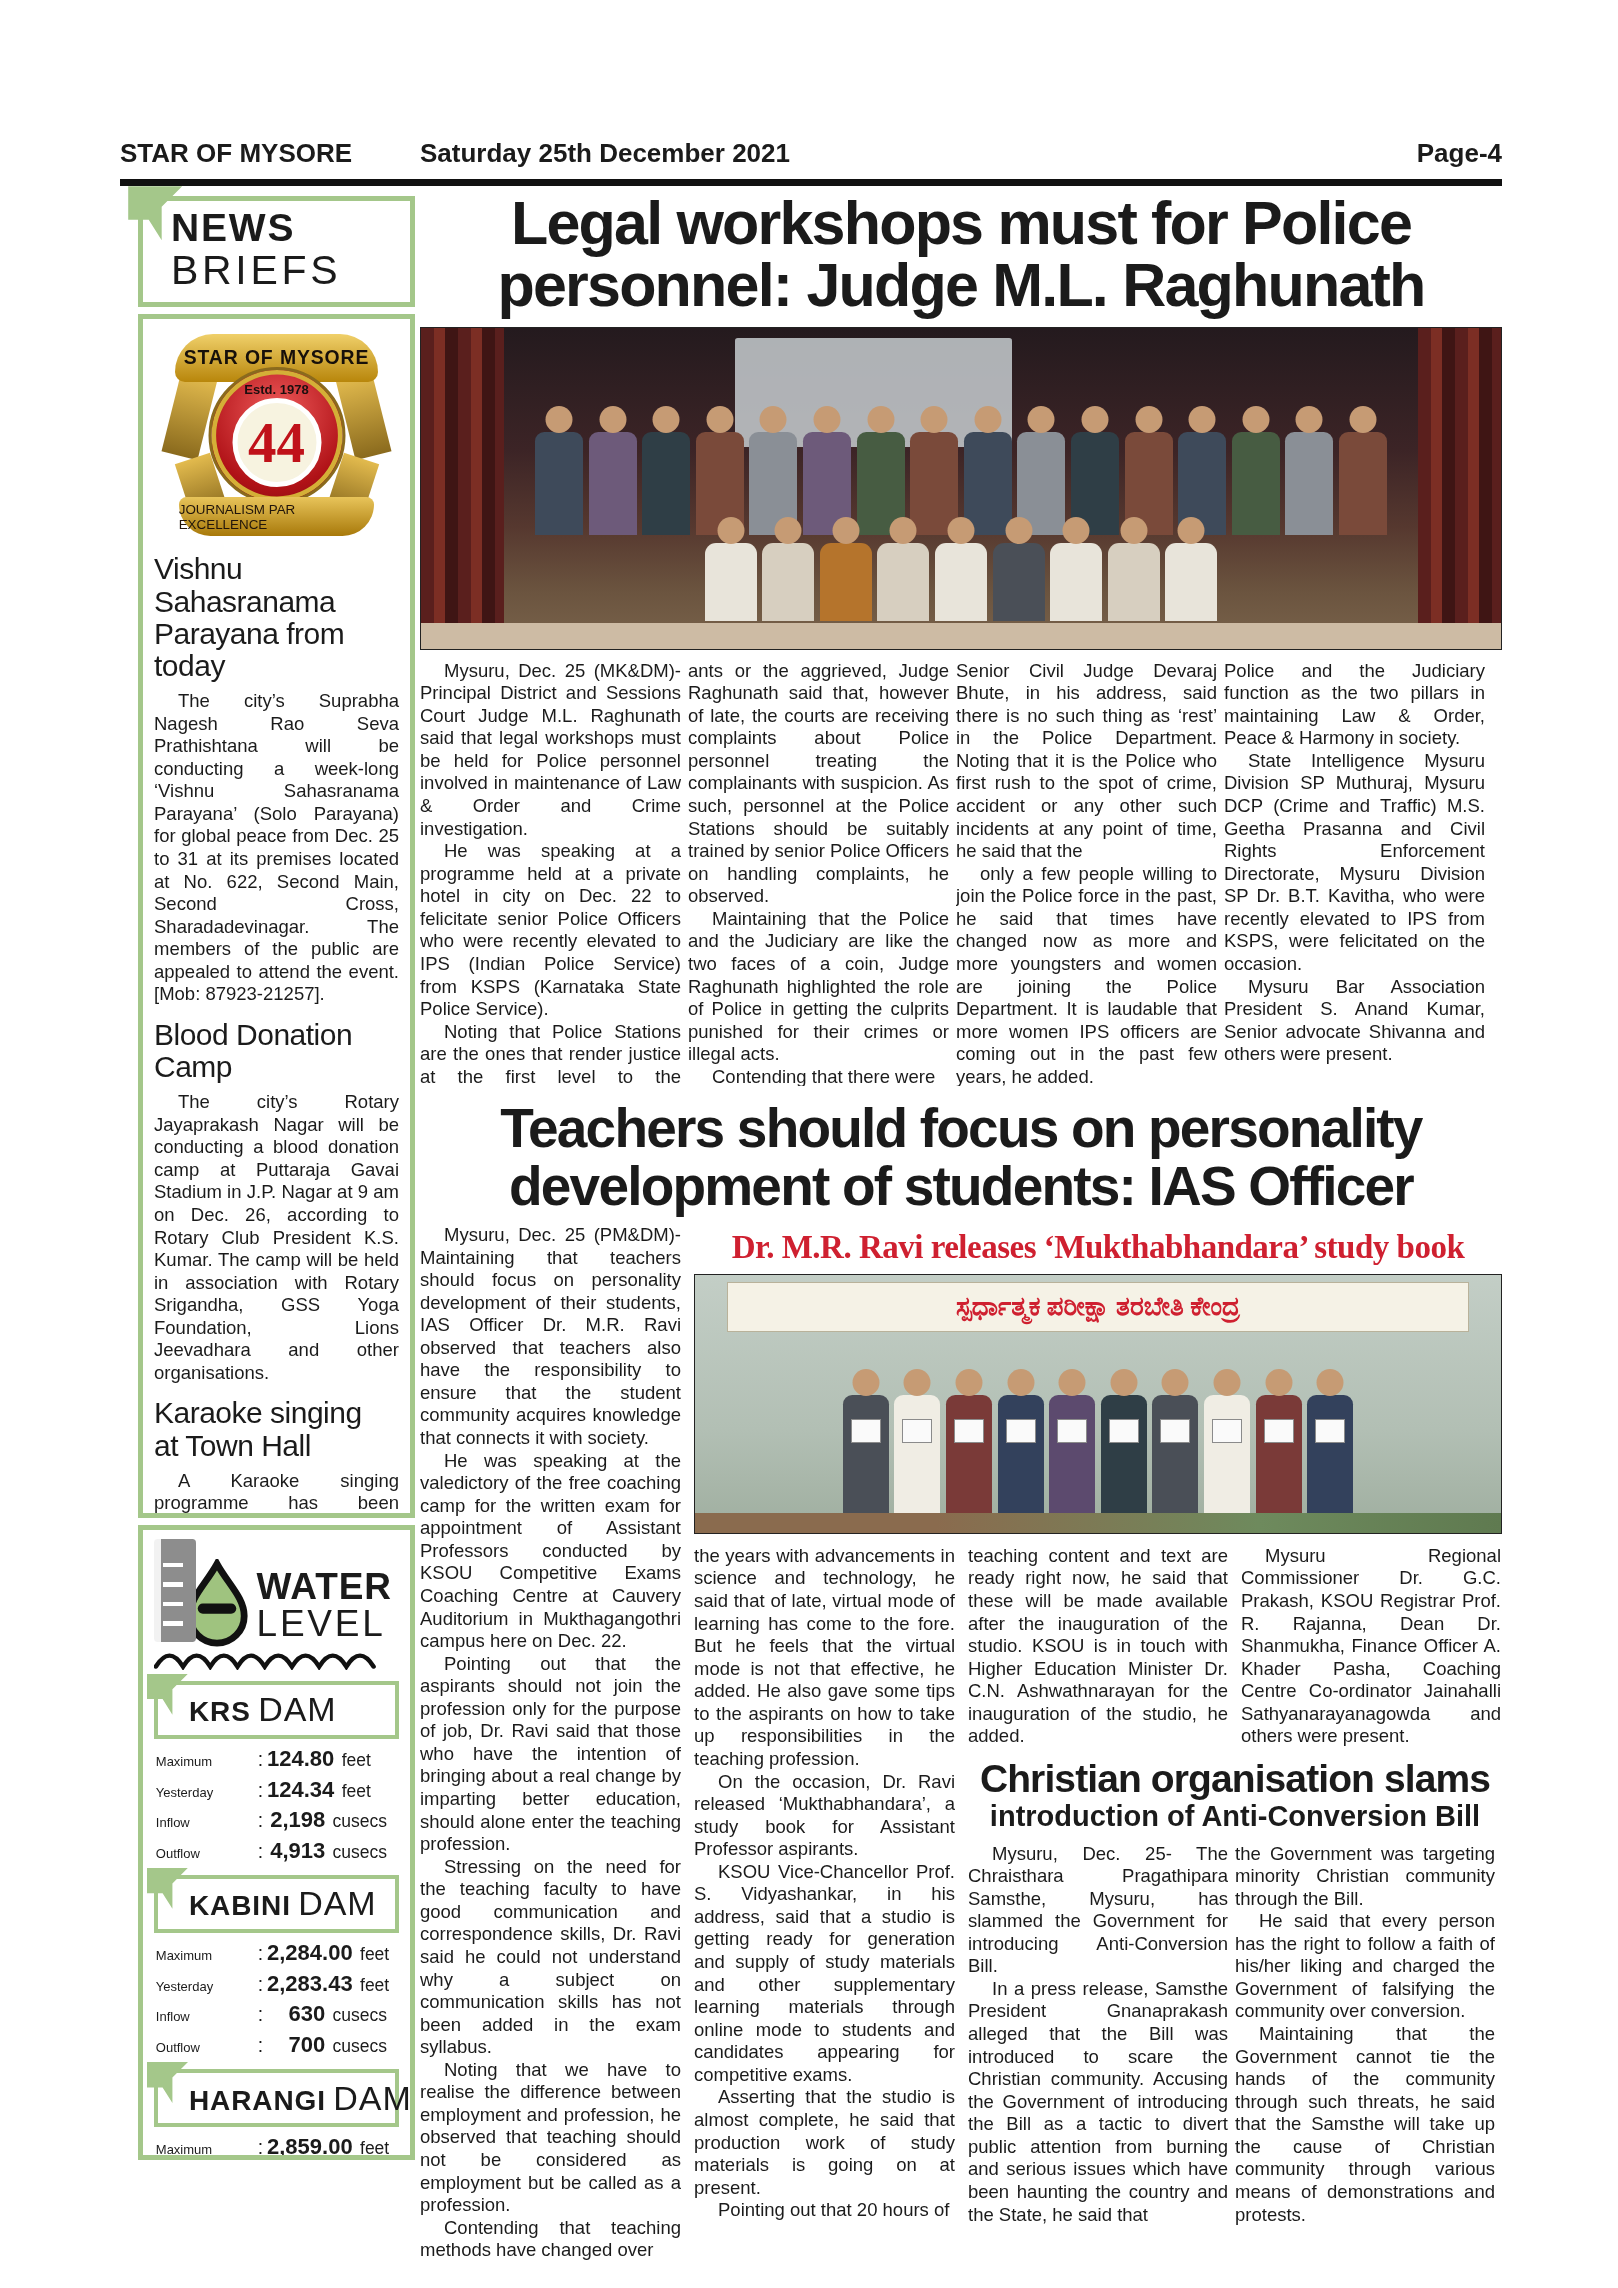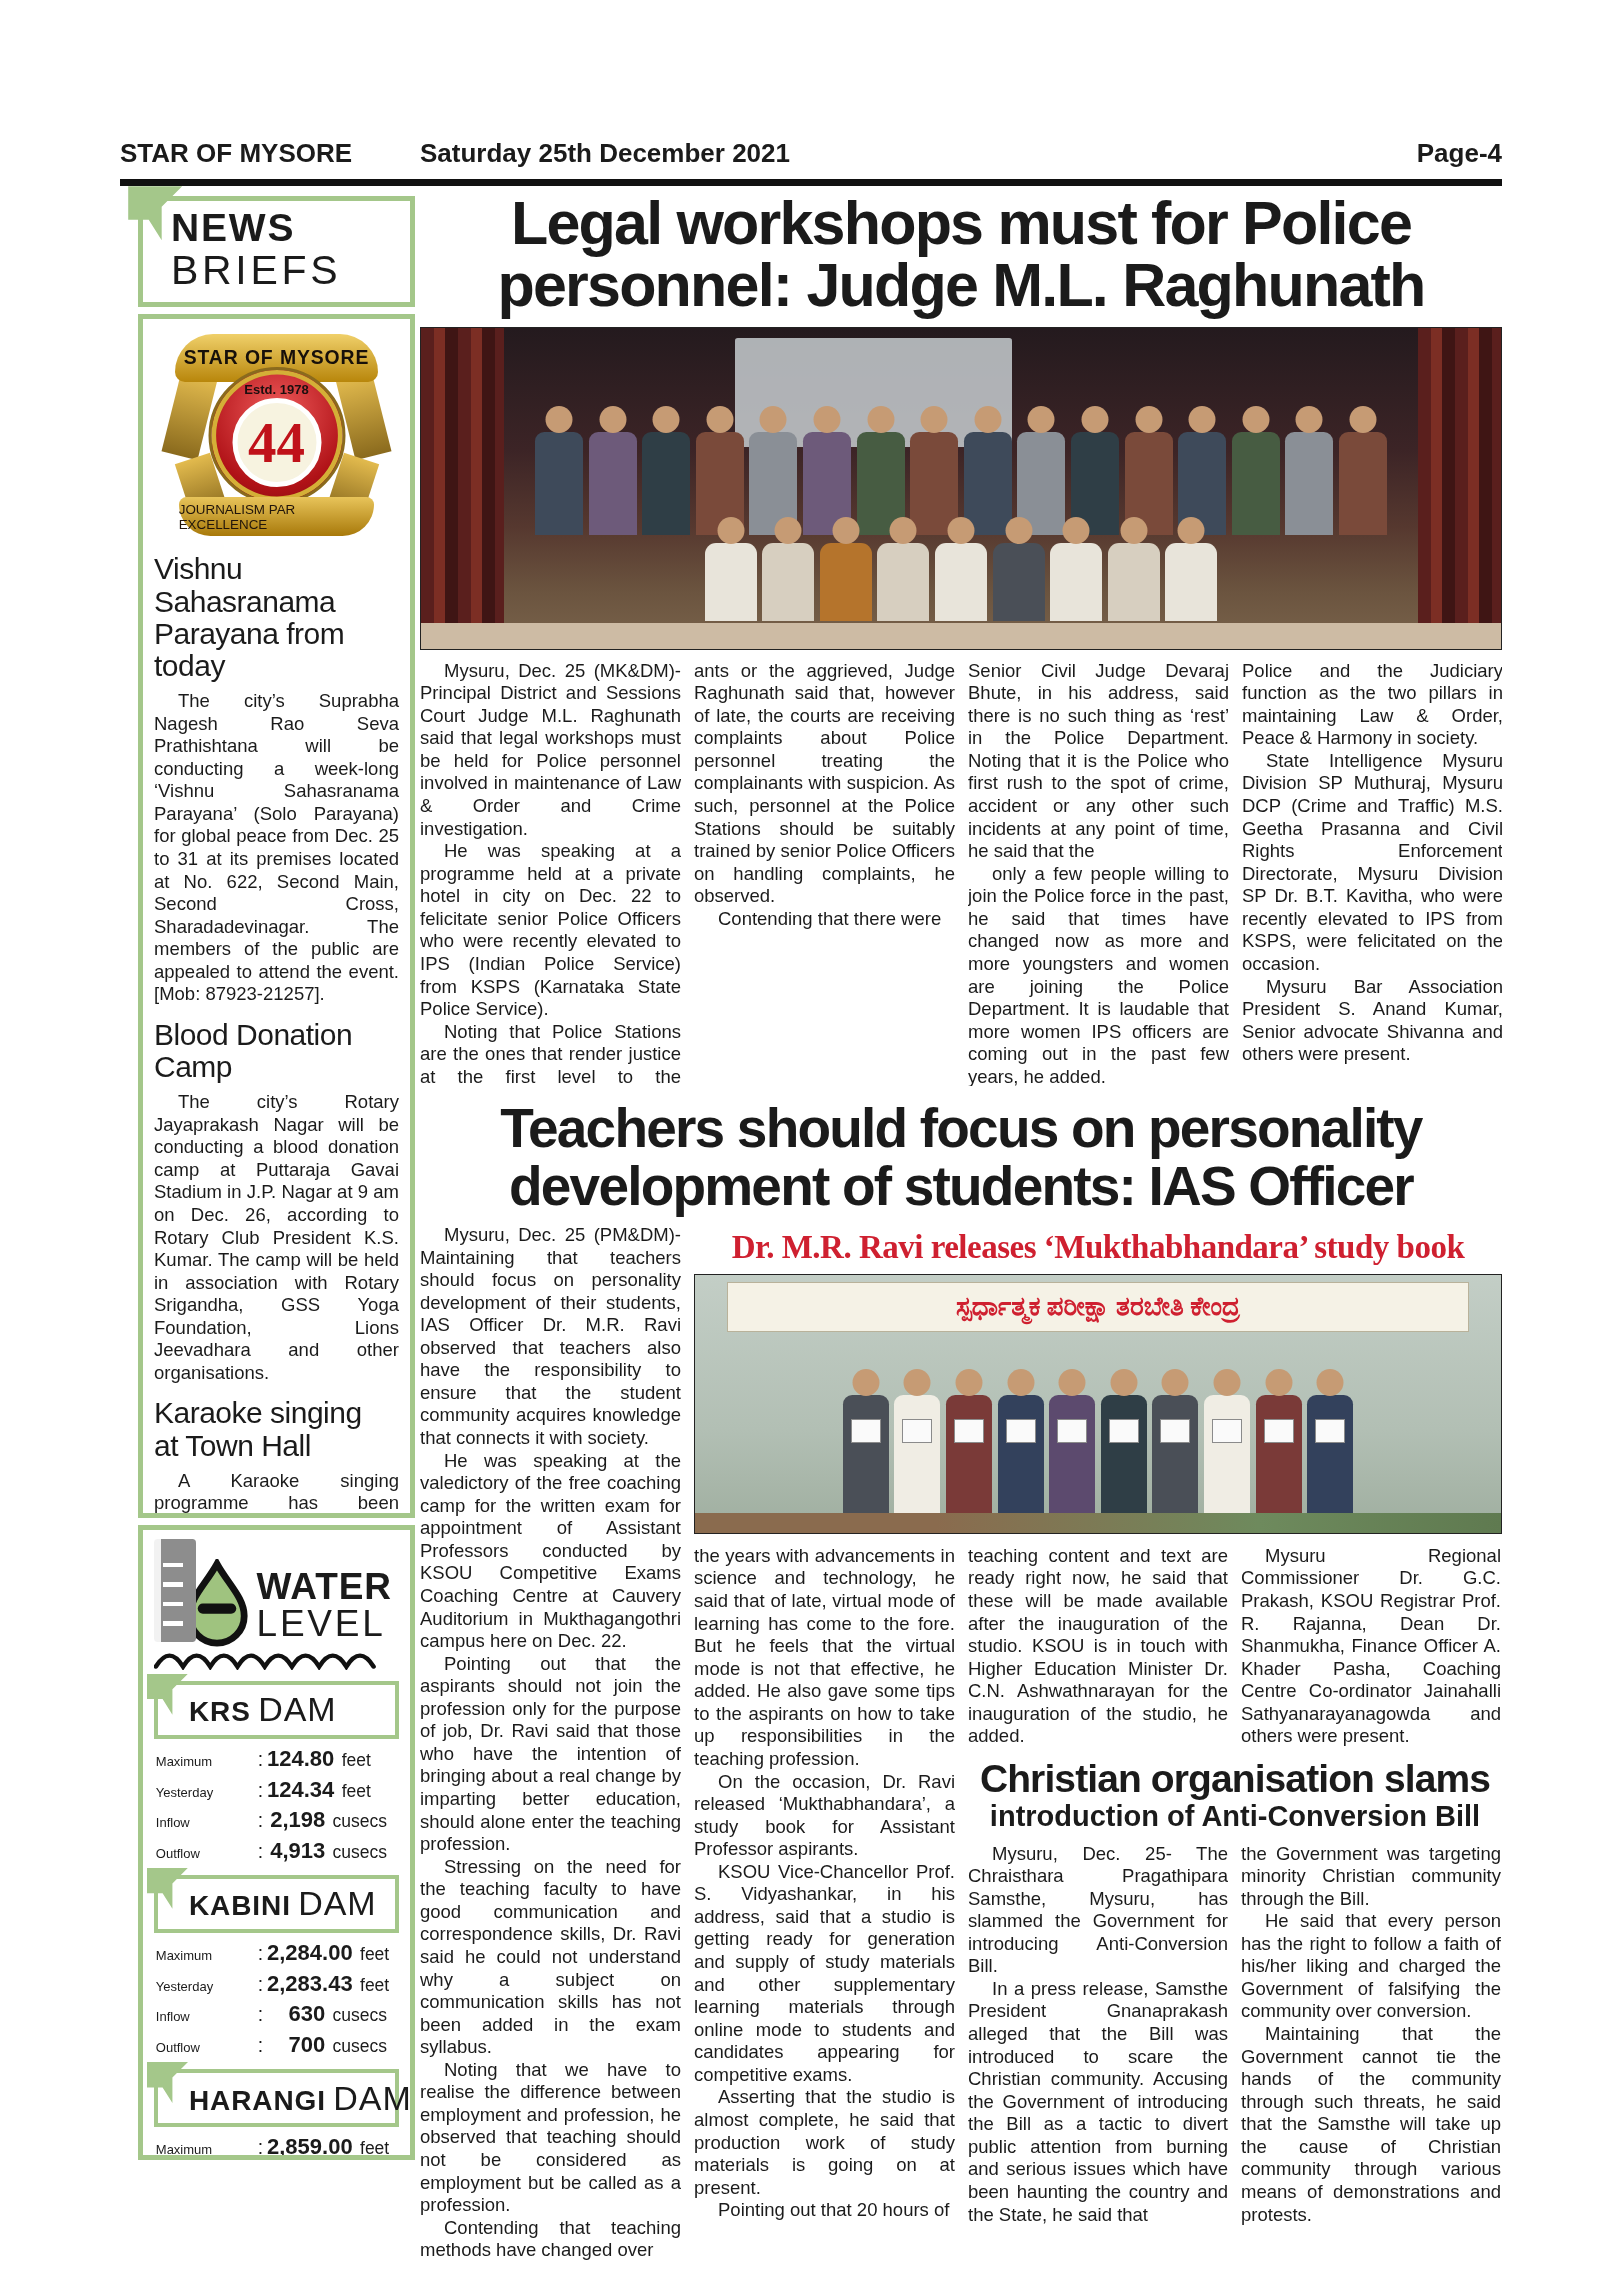--- a/index.html
+++ b/index.html
@@ -76,21 +76,21 @@
   .dc{font-size:19.4px}
   .dv{font-size:22px;font-weight:700;text-align:right}
   .du{font-size:17.5px;padding-left:7.4px}
 
   
   .main{position:absolute;left:420px;top:192px;width:1082px}
   .h1,.h2{text-align:center;font-weight:700;letter-spacing:-1.8px}
   .h1 .hline{font-size:61px;line-height:1.02}
   .h2 .hline{font-size:55px;line-height:1.04}
   .h2{margin-top:14.8px}
-  .cols{display:flex;gap:13px}
+  .cols{display:flex;gap:7px}
   .col{width:261px;flex:0 0 261px;overflow:hidden}
   .col p{margin:0}
   .a1cols{margin-top:9.2px;height:426px;overflow:hidden}
   .subhead{font-family:"Liberation Serif",serif;color:var(--red);font-size:33px;font-weight:700;text-align:center;margin:5.5px 0 7.4px;letter-spacing:-0.5px}
   .a2wrap{display:flex;gap:13px;margin-top:9.2px}
   .a2right{width:808px;flex:0 0 808px}
   .belowphoto{display:flex;gap:13px;margin-top:11px}
   .rightsub{width:534px;flex:0 0 534px}
   .rs-top{display:flex;gap:13px;height:205px;overflow:hidden}
   .rs-top .col{width:260px;flex:0 0 260px}
@@ -340,20 +340,21 @@
   </div>
 
   <div class="cols a1cols">
     <div class="col">
         <p class="para">Mysuru, Dec. 25 (MK&amp;DM)- Principal District and Sessions Court Judge M.L. Raghunath said that legal workshops must be held for Police personnel involved in maintenance of Law &amp; Order and Crime investigation.</p>
         <p class="para">He was speaking at a programme held at a private hotel in city on Dec. 22 to felicitate senior Police Officers who were recently elevated to IPS (Indian Police Service) from KSPS (Karnataka State Police Service).</p>
         <p class="para">Noting that Police Stations are the ones that render justice at the first level to the complain-</p>
       </div>
     <div class="col cont">
         <p class="para">ants or the aggrieved, Judge Raghunath said that, however of late, the courts are receiving complaints about Police personnel treating the complainants with suspicion. As such, personnel at the Police Stations should be suitably trained by senior Police Officers on handling complaints, he observed.</p>
+        <p class="para">Maintaining that the Police and the Judiciary are like the two faces of a coin, Judge Raghunath highlighted the role of Police in getting the culprits punished for their crimes or illegal acts.</p>
         <p class="para">Contending that there were</p>
       </div>
     <div class="col cont">
         <p class="para">Senior Civil Judge Devaraj Bhute, in his address, said there is no such thing as ‘rest’ in the Police Department. Noting that it is the Police who first rush to the spot of crime, accident or any other such incidents at any point of time, he said that the</p>
         <p class="para">only a few people willing to join the Police force in the past, he said that times have changed now as more and more youngsters and women are joining the Police Department. It is laudable that more women IPS officers are coming out in the past few years, he added.</p>
       </div>
     <div class="col cont">
         <p class="para">Police and the Judiciary function as the two pillars in maintaining Law &amp; Order, Peace &amp; Harmony in society.</p>
         <p class="para">State Intelligence Mysuru Division SP Muthuraj, Mysuru DCP (Crime and Traffic) M.S. Geetha Prasanna and Civil Rights Enforcement Directorate, Mysuru Division SP Dr. B.T. Kavitha, who were recently elevated to IPS from KSPS, were felicitated on the occasion.</p>
         <p class="para">Mysuru Bar Association President S. Anand Kumar, Senior advocate Shivanna and others were present.</p>

